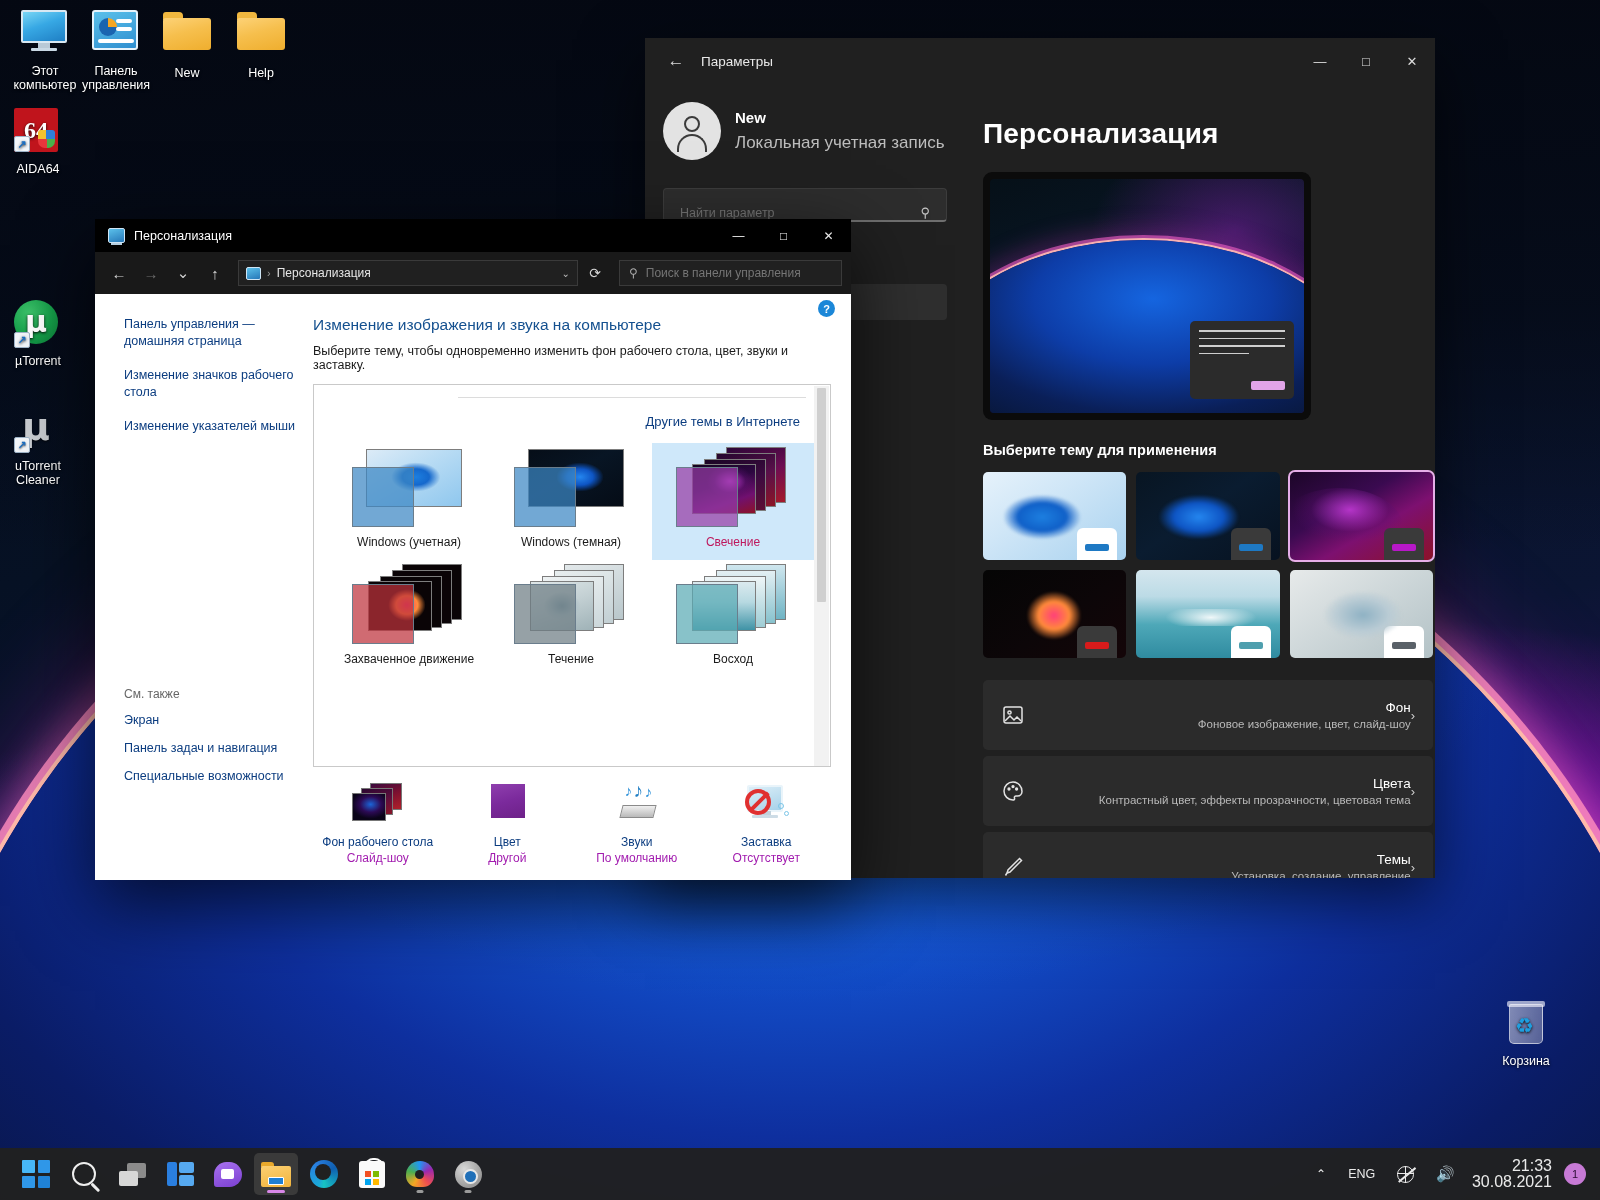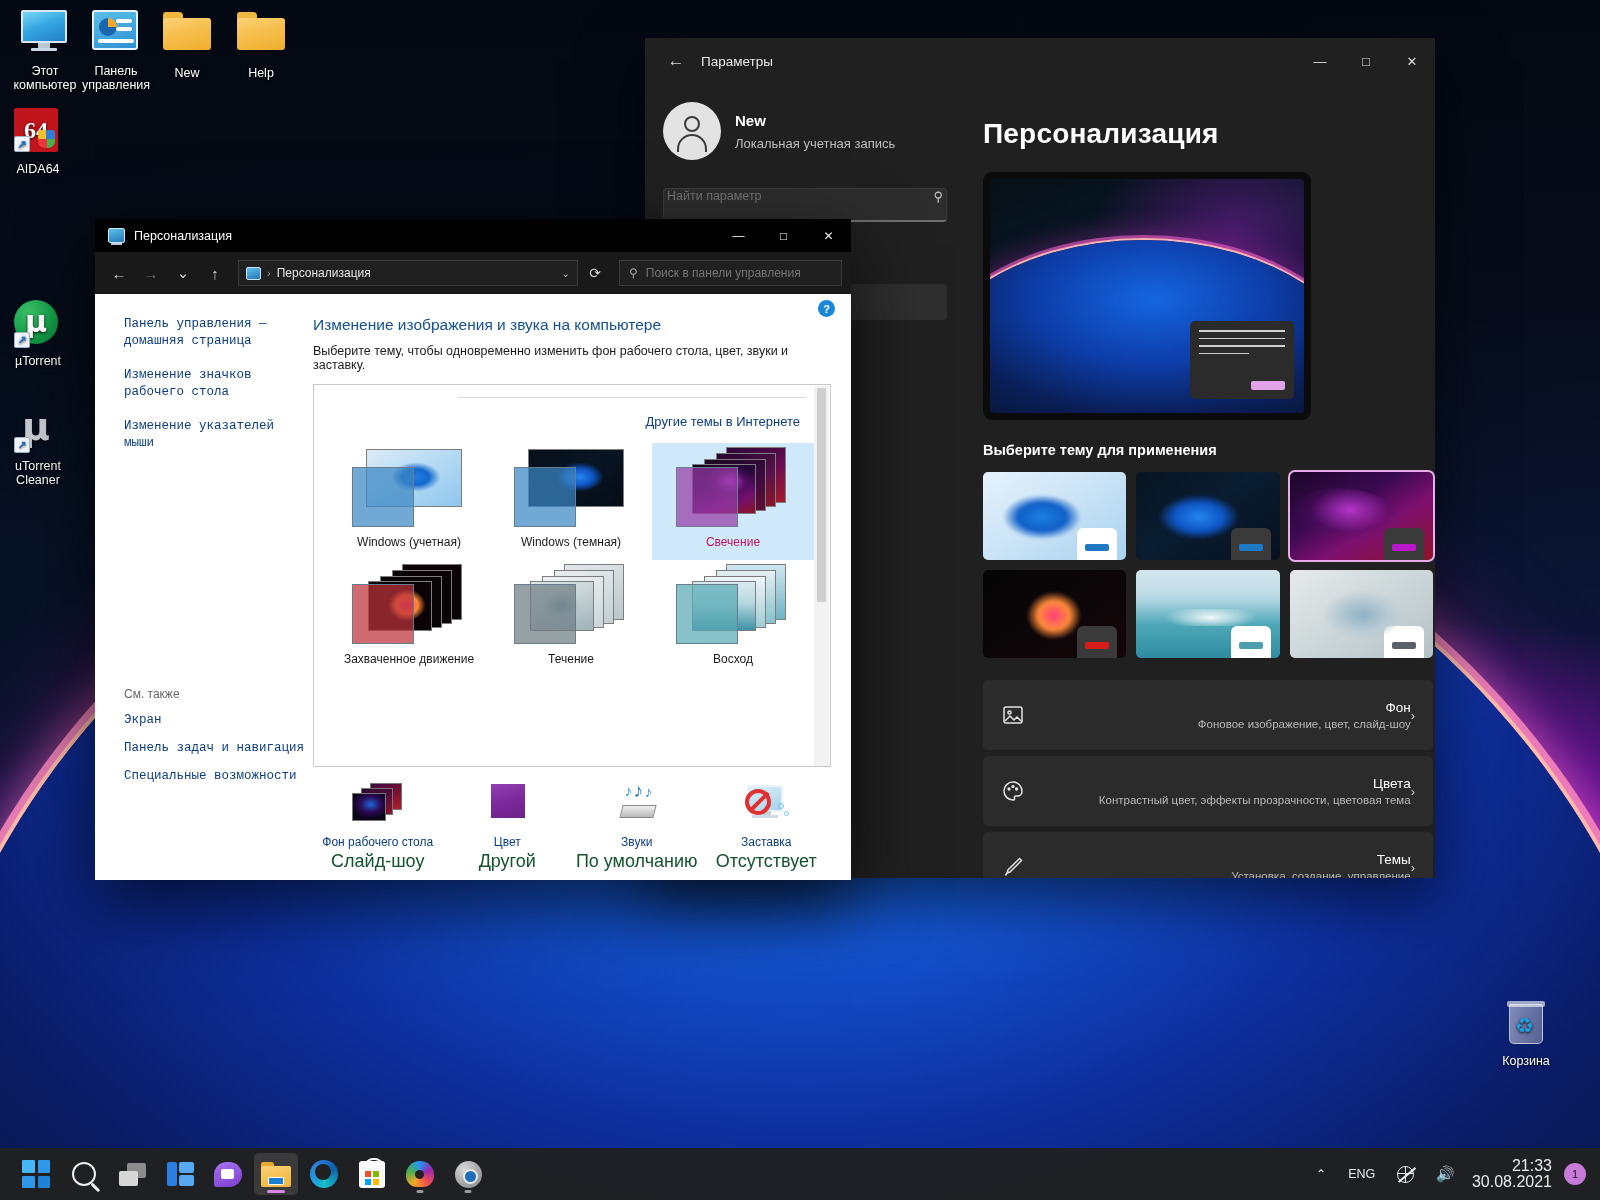--- a/index.html
+++ b/index.html
@@ -155,25 +155,25 @@
   .st-avatar {
     width:58px; height:58px; border-radius:50%;
     background:#e3e3e3; position:relative; flex:0 0 58px;
   }
   .st-avatar .head { position:absolute; left:50%; top:14px; transform:translateX(-50%);
     width:16px; height:16px; border:2.2px solid #3b3b3b; border-radius:50%; }
   .st-avatar .shoulders { position:absolute; left:50%; top:32px; transform:translateX(-50%);
     width:30px; height:18px; border:2.2px solid #3b3b3b; border-bottom:none;
     border-radius:15px 15px 0 0; }
   .st-uname { font-size:15px; font-weight:bold; color:#fff; }
-  .st-udesc { font-size:13px; color:#bdbdbd; margin-top:7px; }
+  .st-udesc { font-size:17px; color:#bdbdbd; margin-top:7px; }
   .st-search {
     margin-top:28px; height:34px; background:#2d2d2d;
     border:1px solid #3c3c3c; border-bottom:2px solid #6f6f6f; border-radius:4px;
-    display:flex; align-items:flex-start; padding:0 3px;
+    display:flex; align-items:flex-end; padding:0 16px;
   }
   .st-search input {
     flex:1; background:transparent; border:none; outline:none;
     color:#cfcfcf; font-size:12.5px; font-family:"Liberation Sans", sans-serif;
   }
   .st-search .mag { color:#c4c4c4; font-size:13px; }
   .st-navlist { margin-top:26px; }
   .st-navitem { font-size:12.5px; color:#d8d8d8; padding:11px 8px; border-radius:4px; }
   .st-navitem.active { background:#2f2f2f; }
 
@@ -280,21 +280,21 @@
   .cp-search {
     flex:1; height:26px; background:#202020; border:1px solid #3a3a3a; margin-left:7px;
     display:flex; align-items:center; padding:0 9px; gap:8px;
   }
   .cp-search .mag { color:#a8a8a8; font-size:12px; }
   .cp-search input { flex:1; background:transparent; border:none; outline:none;
     color:#d0d0d0; font-size:12px; font-family:"Liberation Sans", sans-serif; }
 
   .cp-content { display:flex; height:586px; background:#fff; position:relative; }
   .cp-left { width:218px; flex:0 0 218px; padding:22px 16px 0 29px; }
-  .cp-link { font-size:12.5px; color:#0c3d80; line-height:17px; margin-bottom:17px; cursor:default;font-family:Liberation Mono, monospace; }
+  .cp-link { font-size:12.5px; color:#0c3d80; line-height:17px; margin-bottom:17px; cursor:default; }
   .cp-seealso { position:absolute; left:29px; bottom:84px; width:200px; }
   .cp-seealso .hdr { font-size:12px; color:#666; margin-bottom:11px; }
   .cp-seealso .cp-link { margin-bottom:11px; }
 
   .cp-right { flex:1; padding:22px 20px 0 0; position:relative; }
   .cp-help {
     position:absolute; right:16px; top:6px; width:17px; height:17px; border-radius:50%;
     background:#1b87d8; color:#fff; font-size:11px; font-weight:bold;
     display:flex; align-items:center; justify-content:center;
   }
@@ -317,21 +317,21 @@
     border:1px solid #6a7d8c;
   }
 
   .cp-scroll { position:absolute; right:1px; top:1px; width:15px; height:381px; background:#f2f2f2; }
   .cp-scroll .thumbbar { position:absolute; left:3px; top:2px; width:9px; height:214px; background:#cfcfcf; border-radius:1px; }
 
   .cp-bottom { display:flex; padding:16px 0 0 0; }
   .cp-bi { flex:1; text-align:center; }
   .cp-bi .bico { width:56px; height:46px; margin:0 auto 6px; position:relative; }
   .cp-bi .bname { font-size:12px; color:#0c3d80; }
-  .cp-bi .bval { font-size:18px; color:#14532d; margin-top:2px; }
+  .cp-bi .bval { font-size:12px; color:#a21caf; margin-top:2px; }
 
   
   #taskbar {
     position:absolute; left:0; bottom:0; width:1600px; height:52px;
     background:rgba(32,32,32,.96); display:flex; align-items:center;
   }
   .tb-left { display:flex; align-items:center; gap:4px; padding-left:14px; }
   .tb-btn {
     width:44px; height:42px; border-radius:5px; position:relative;
     display:flex; align-items:center; justify-content:center; cursor:default;

